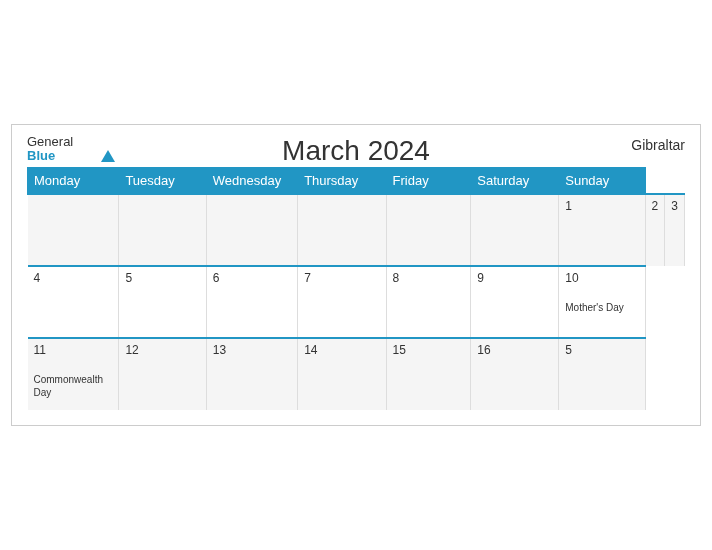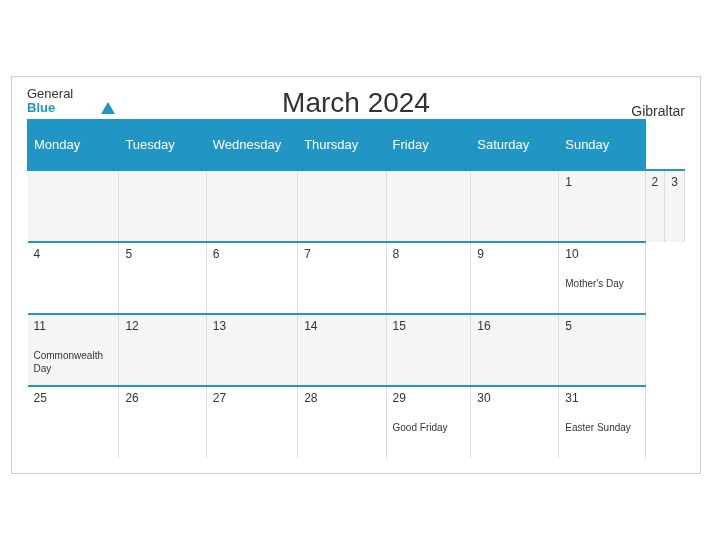--- a/index.html
+++ b/index.html
@@ -56,34 +56,34 @@
     }
     .calendar-title {
       font-size: 28px;
       font-weight: normal;
       color: #333;
       text-align: left;
     }
     .region-label {
       position: absolute;
       right: 0;
-      top: 16px;
+      top: 2px;
       font-size: 14px;
       color: #333;
     }
     .calendar-table {
       width: 100%;
       border-collapse: collapse;
     }
     .calendar-table thead tr {
       background: #2196c4;
       color: #fff;
     }
     .calendar-table thead th {
-      padding: 17px 6px;
+      padding: 5px 6px;
       font-size: 13px;
       font-weight: normal;
       text-align: left;
       border: 1px solid #2196c4;
     }
     .calendar-table tbody tr {
       height: 72px;
       vertical-align: top;
     }
     .calendar-table tbody tr:nth-child(odd) {
@@ -200,40 +200,15 @@
           <td>
             <span class="day-number">15</span>
           </td>
           <td>
             <span class="day-number">16</span>
           </td>
           <td>
             <span class="day-number">5</span>
           </td>
         </tr>
-        <tr>
-          <td>
-            <span class="day-number">25</span>
-          </td>
-          <td>
-            <span class="day-number">26</span>
-          </td>
-          <td>
-            <span class="day-number">27</span>
-          </td>
-          <td>
-            <span class="day-number">28</span>
-          </td>
-          <td>
-            <span class="day-number">29</span>
-            <span class="holiday">Good Friday</span>
-          </td>
-          <td>
-            <span class="day-number">30</span>
-          </td>
-          <td>
-            <span class="day-number">31</span>
-            <span class="holiday">Easter Sunday</span>
-          </td>
-        </tr>
       </tbody>
   </table>
 </div>
 
 </body></html>

